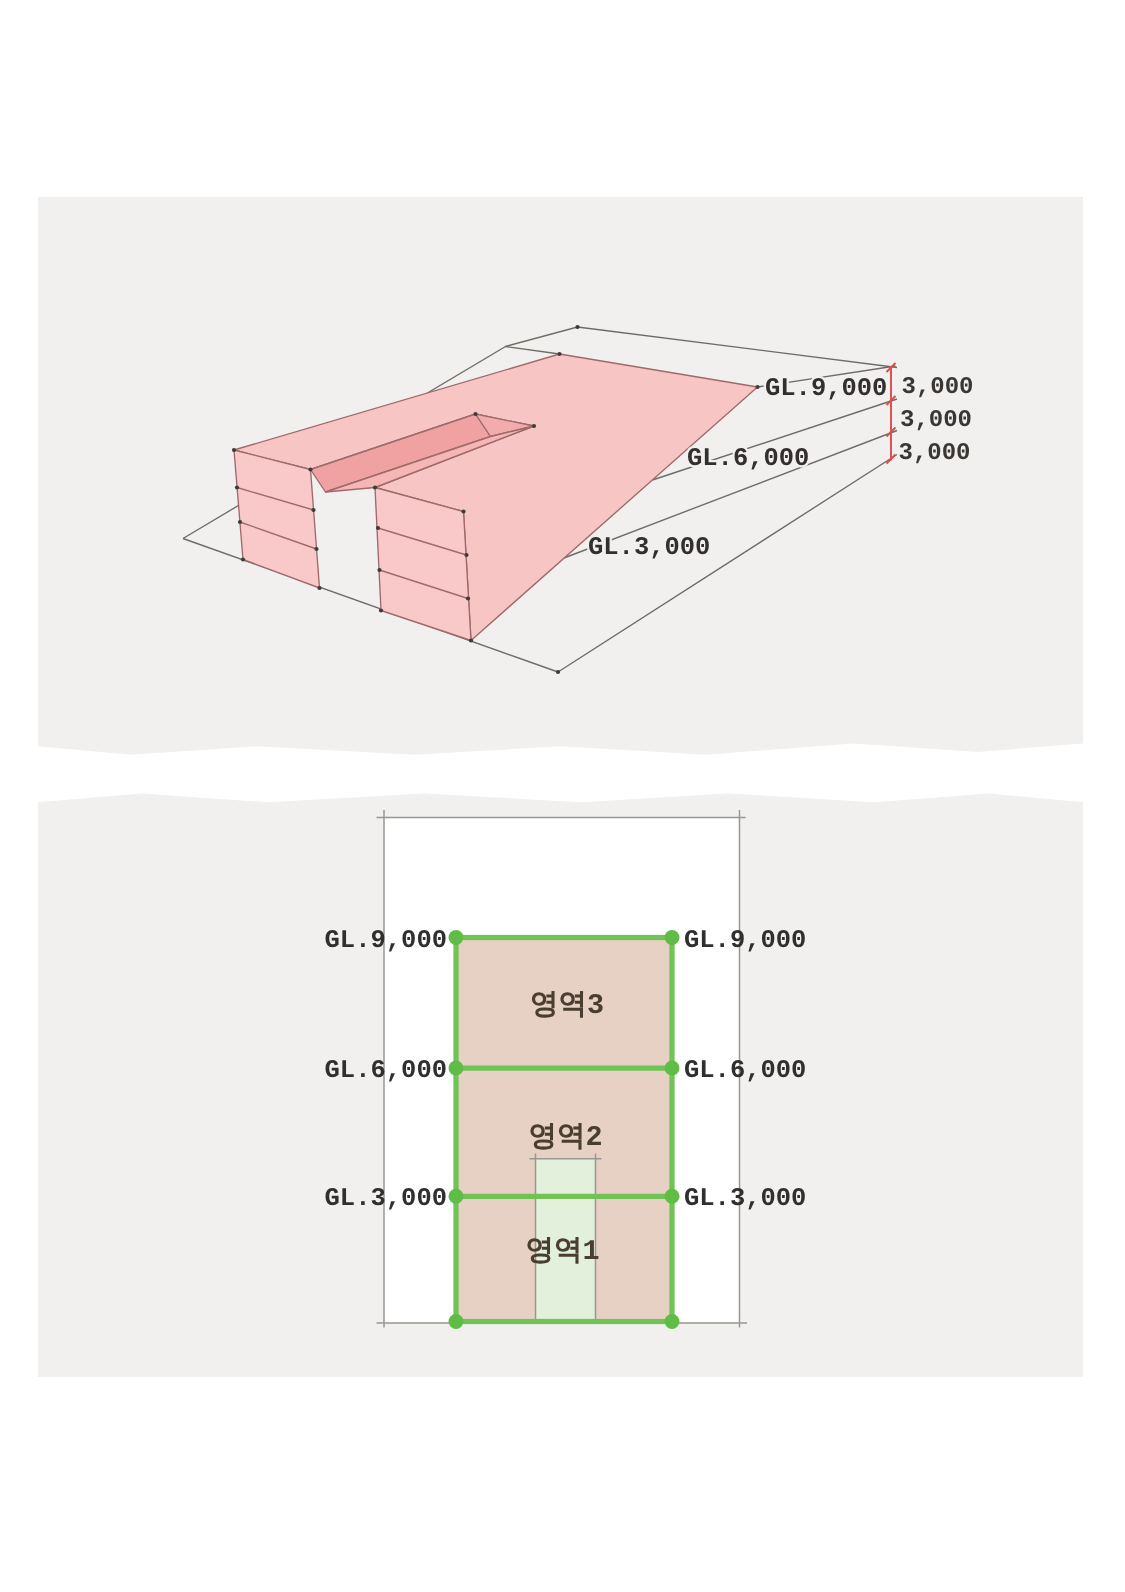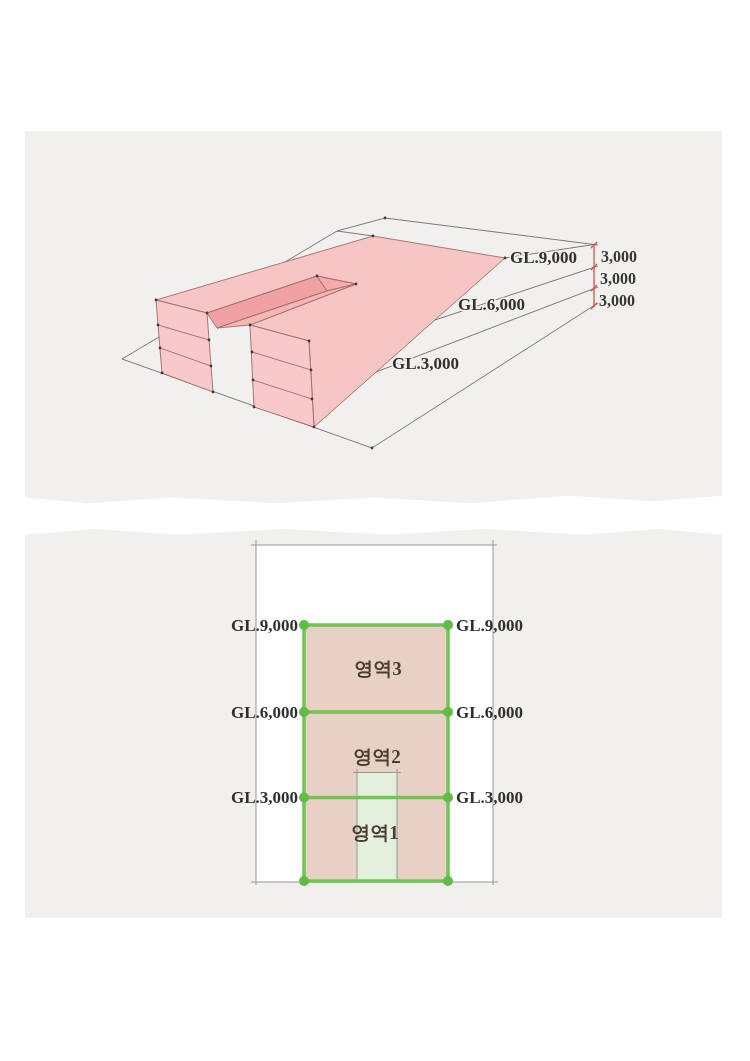--- a/index.html
+++ b/index.html
@@ -1,17 +1,17 @@
 <!DOCTYPE html>
 <html><head>
 <meta charset="utf-8">
 <style>
   html,body{margin:0;padding:0;background:#ffffff;}
   .page{position:relative;width:750px;height:1061px;background:#ffffff;overflow:hidden;
-        font-family:Liberation Serif, serif;}
+        font-family:Liberation Mono, monospace;}
   .panel{position:absolute;left:25px;width:697px;background:#f1f0ee;}
   .panel-1{top:131px;height:374px;
      clip-path:polygon(0 0,100% 0,100% 97.5%,90% 99%,78% 97.5%,64% 99.5%,50% 98%,36% 99.5%,21% 98%,9% 99.5%,0 98%);}
   .panel-2{top:527px;height:391px;
      clip-path:polygon(0 2%,10% 0.5%,22% 2%,37% 0.5%,52% 2%,66% 0.5%,80% 2%,91% 0.5%,100% 2%,100% 100%,0 100%);}
   svg.canvas{position:absolute;left:0;top:0;}
   .wire{stroke:#6f6a66;stroke-width:0.9;fill:none;stroke-linejoin:round;}
   .pinkline{stroke:#9e6a6a;stroke-width:0.9;stroke-linejoin:round;}
   .vtx{fill:#3c3c3c;}
   .redline{stroke:#d94f4f;stroke-width:1.3;}

